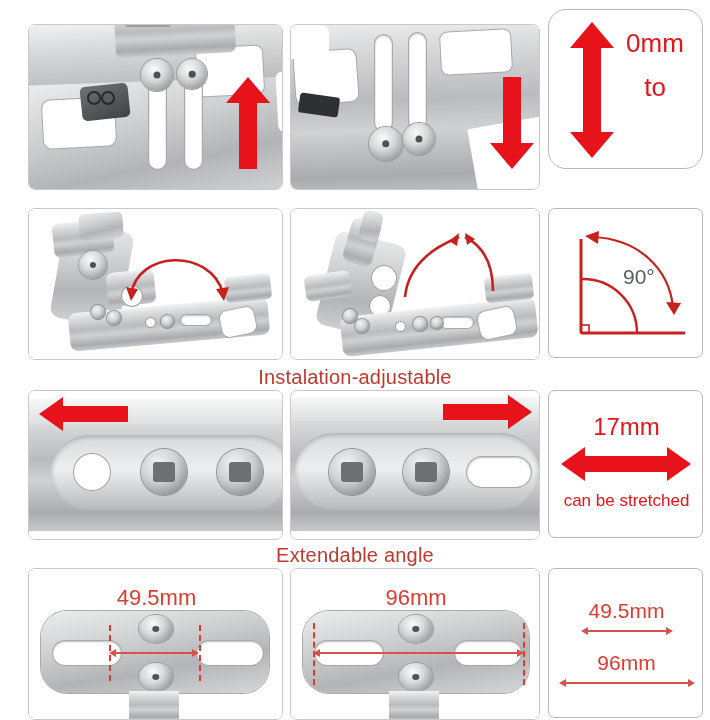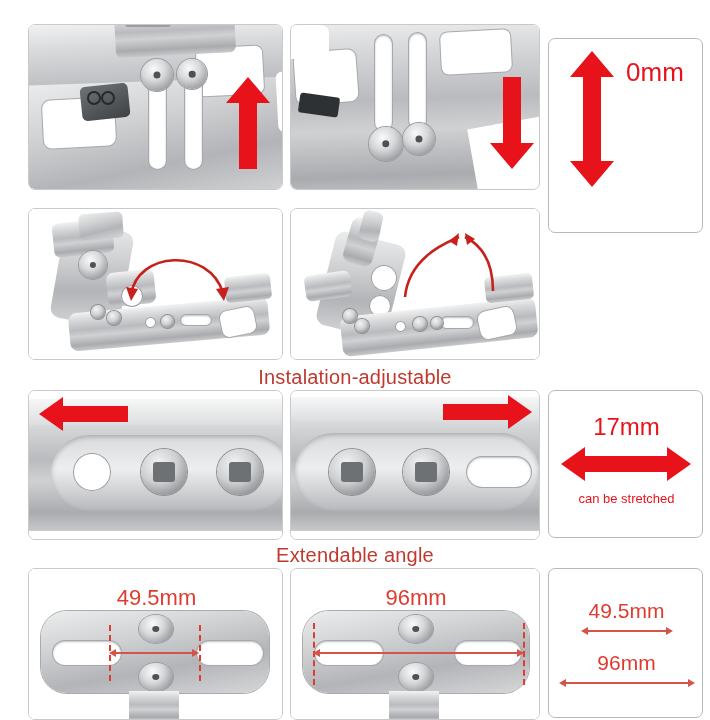--- a/index.html
+++ b/index.html
@@ -81,21 +81,21 @@
   .head-down{border-left:22px solid transparent;border-right:22px solid transparent;border-top:26px solid #e8131a;}
   .head-left{border-top:17px solid transparent;border-bottom:17px solid transparent;border-right:24px solid #e8131a;}
   .head-right{border-top:17px solid transparent;border-bottom:17px solid transparent;border-left:24px solid #e8131a;}
 
   
   .info-text{
     position:absolute;color:#e8131a;text-align:center;white-space:nowrap;
   }
   .big-num{font-size:26px;}
   .mid-num{font-size:24px;}
-  .small-cap{font-size:13px;}
+  .small-cap{font-size:17px;}
 
   .thin-line{position:absolute;background:#d4534b;}
   .thin-head-l{
     position:absolute;width:0;height:0;
     border-top:4px solid transparent;border-bottom:4px solid transparent;border-right:7px solid #d4534b;
   }
   .thin-head-r{
     position:absolute;width:0;height:0;
     border-top:4px solid transparent;border-bottom:4px solid transparent;border-left:7px solid #d4534b;
   }
@@ -157,27 +157,28 @@
       <div class="screwhead" style="left:78px;top:102px;width:34px;height:34px;"></div>
       <div class="screwhead" style="left:112px;top:98px;width:32px;height:32px;"></div>
 
       <div class="arrow-down" style="left:198px;top:52px;width:46px;height:92px;">
         <div class="a-shaft" style="left:14px;top:0;width:18px;height:67px;"></div>
         <div class="a-head head-down" style="left:1px;top:66px;"></div>
       </div>
     </div>
   </div>
 
-  <div class="panel" style="left:548px;top:38px;width:155px;height:195px;">
+  <div class="panel" style="left:548px;top:9px;width:155px;height:160px;border-radius:18px;">
     <div class="arrow-up" style="left:20px;top:12px;width:46px;height:136px;">
       <div class="a-head head-up" style="left:1px;top:0;"></div>
       <div class="a-shaft" style="left:14px;top:25px;width:18px;height:86px;"></div>
       <div class="a-head head-down" style="left:1px;top:110px;"></div>
     </div>
     <div class="info-text big-num" style="left:66px;top:18px;width:80px;">0mm</div>
+    <div class="info-text big-num" style="left:66px;top:62px;width:80px;">to</div>
   </div>
 
 
   <div class="panel photo" style="left:28px;top:208px;width:255px;height:152px;">
     <div style="position:absolute;inset:0;background:#fff;overflow:hidden;">
 
       <div class="metal-soft" style="left:28px;top:18px;width:70px;height:96px;border-radius:10px;transform:rotate(10deg);"></div>
       <div class="metal" style="left:24px;top:12px;width:60px;height:34px;border-radius:6px;transform:rotate(-6deg);"></div>
       <div class="metal-soft" style="left:50px;top:4px;width:44px;height:26px;border-radius:5px;transform:rotate(-4deg);"></div>
       <div class="screwhead" style="left:50px;top:42px;width:28px;height:28px;"></div>
@@ -224,20 +225,32 @@
 
       <svg style="position:absolute;left:104px;top:20px;" width="112" height="78">
         <path d="M10,68 C14,26 56,12 64,8" fill="none" stroke="#c8201c" stroke-width="2.6"></path>
         <polygon points="64,4 54,12 62,17" fill="#c8201c"></polygon>
         <path d="M98,62 C98,24 78,12 70,8" fill="none" stroke="#c8201c" stroke-width="2.6"></path>
         <polygon points="70,4 72,16 80,10" fill="#c8201c"></polygon>
       </svg>
     </div>
   </div>
 
+  <div class="panel" style="left:548px;top:208px;width:155px;height:150px;">
+    <svg style="position:absolute;left:16px;top:14px;" width="130" height="122">
+      <line x1="16" y1="110" x2="16" y2="16" stroke="#c8201c" stroke-width="3"></line>
+      <line x1="16" y1="110" x2="120" y2="110" stroke="#c8201c" stroke-width="3"></line>
+      <rect x="16" y="102" width="8" height="8" fill="none" stroke="#c8201c" stroke-width="1.6"></rect>
+      <path d="M16,56 A54,54 0 0 1 72,110" fill="none" stroke="#c8201c" stroke-width="2.4"></path>
+      <path d="M28,14 C74,16 104,46 108,84" fill="none" stroke="#c8201c" stroke-width="2.2"></path>
+      <polygon points="20,13 34,8 33,21" fill="#c8201c"></polygon>
+      <polygon points="109,92 101,79 116,80" fill="#c8201c"></polygon>
+    </svg>
+    <div style="position:absolute;left:74px;top:56px;color:#5a5f63;font-size:21px;">90°</div>
+  </div>
 
   <div class="section-title" style="top:366px;">Instalation-adjustable</div>
 
   <div class="panel photo" style="left:28px;top:390px;width:255px;height:150px;">
     <div style="position:absolute;inset:0;background:#fff;overflow:hidden;">
       <div class="metal" style="left:-18px;top:8px;width:300px;height:132px;border-radius:10px;"></div>
       <div style="position:absolute;left:-18px;top:8px;width:300px;height:26px;background:linear-gradient(180deg,#f7f7f7,#dcdee0);"></div>
 
       <div style="position:absolute;left:22px;top:44px;width:240px;height:76px;background:linear-gradient(180deg,#d8dadc,#eceeef 45%,#b6b8bb);border-radius:38px;box-shadow:inset 0 2px 5px rgba(0,0,0,.22);"></div>
       <div class="hole" style="left:44px;top:62px;width:38px;height:38px;"></div>

